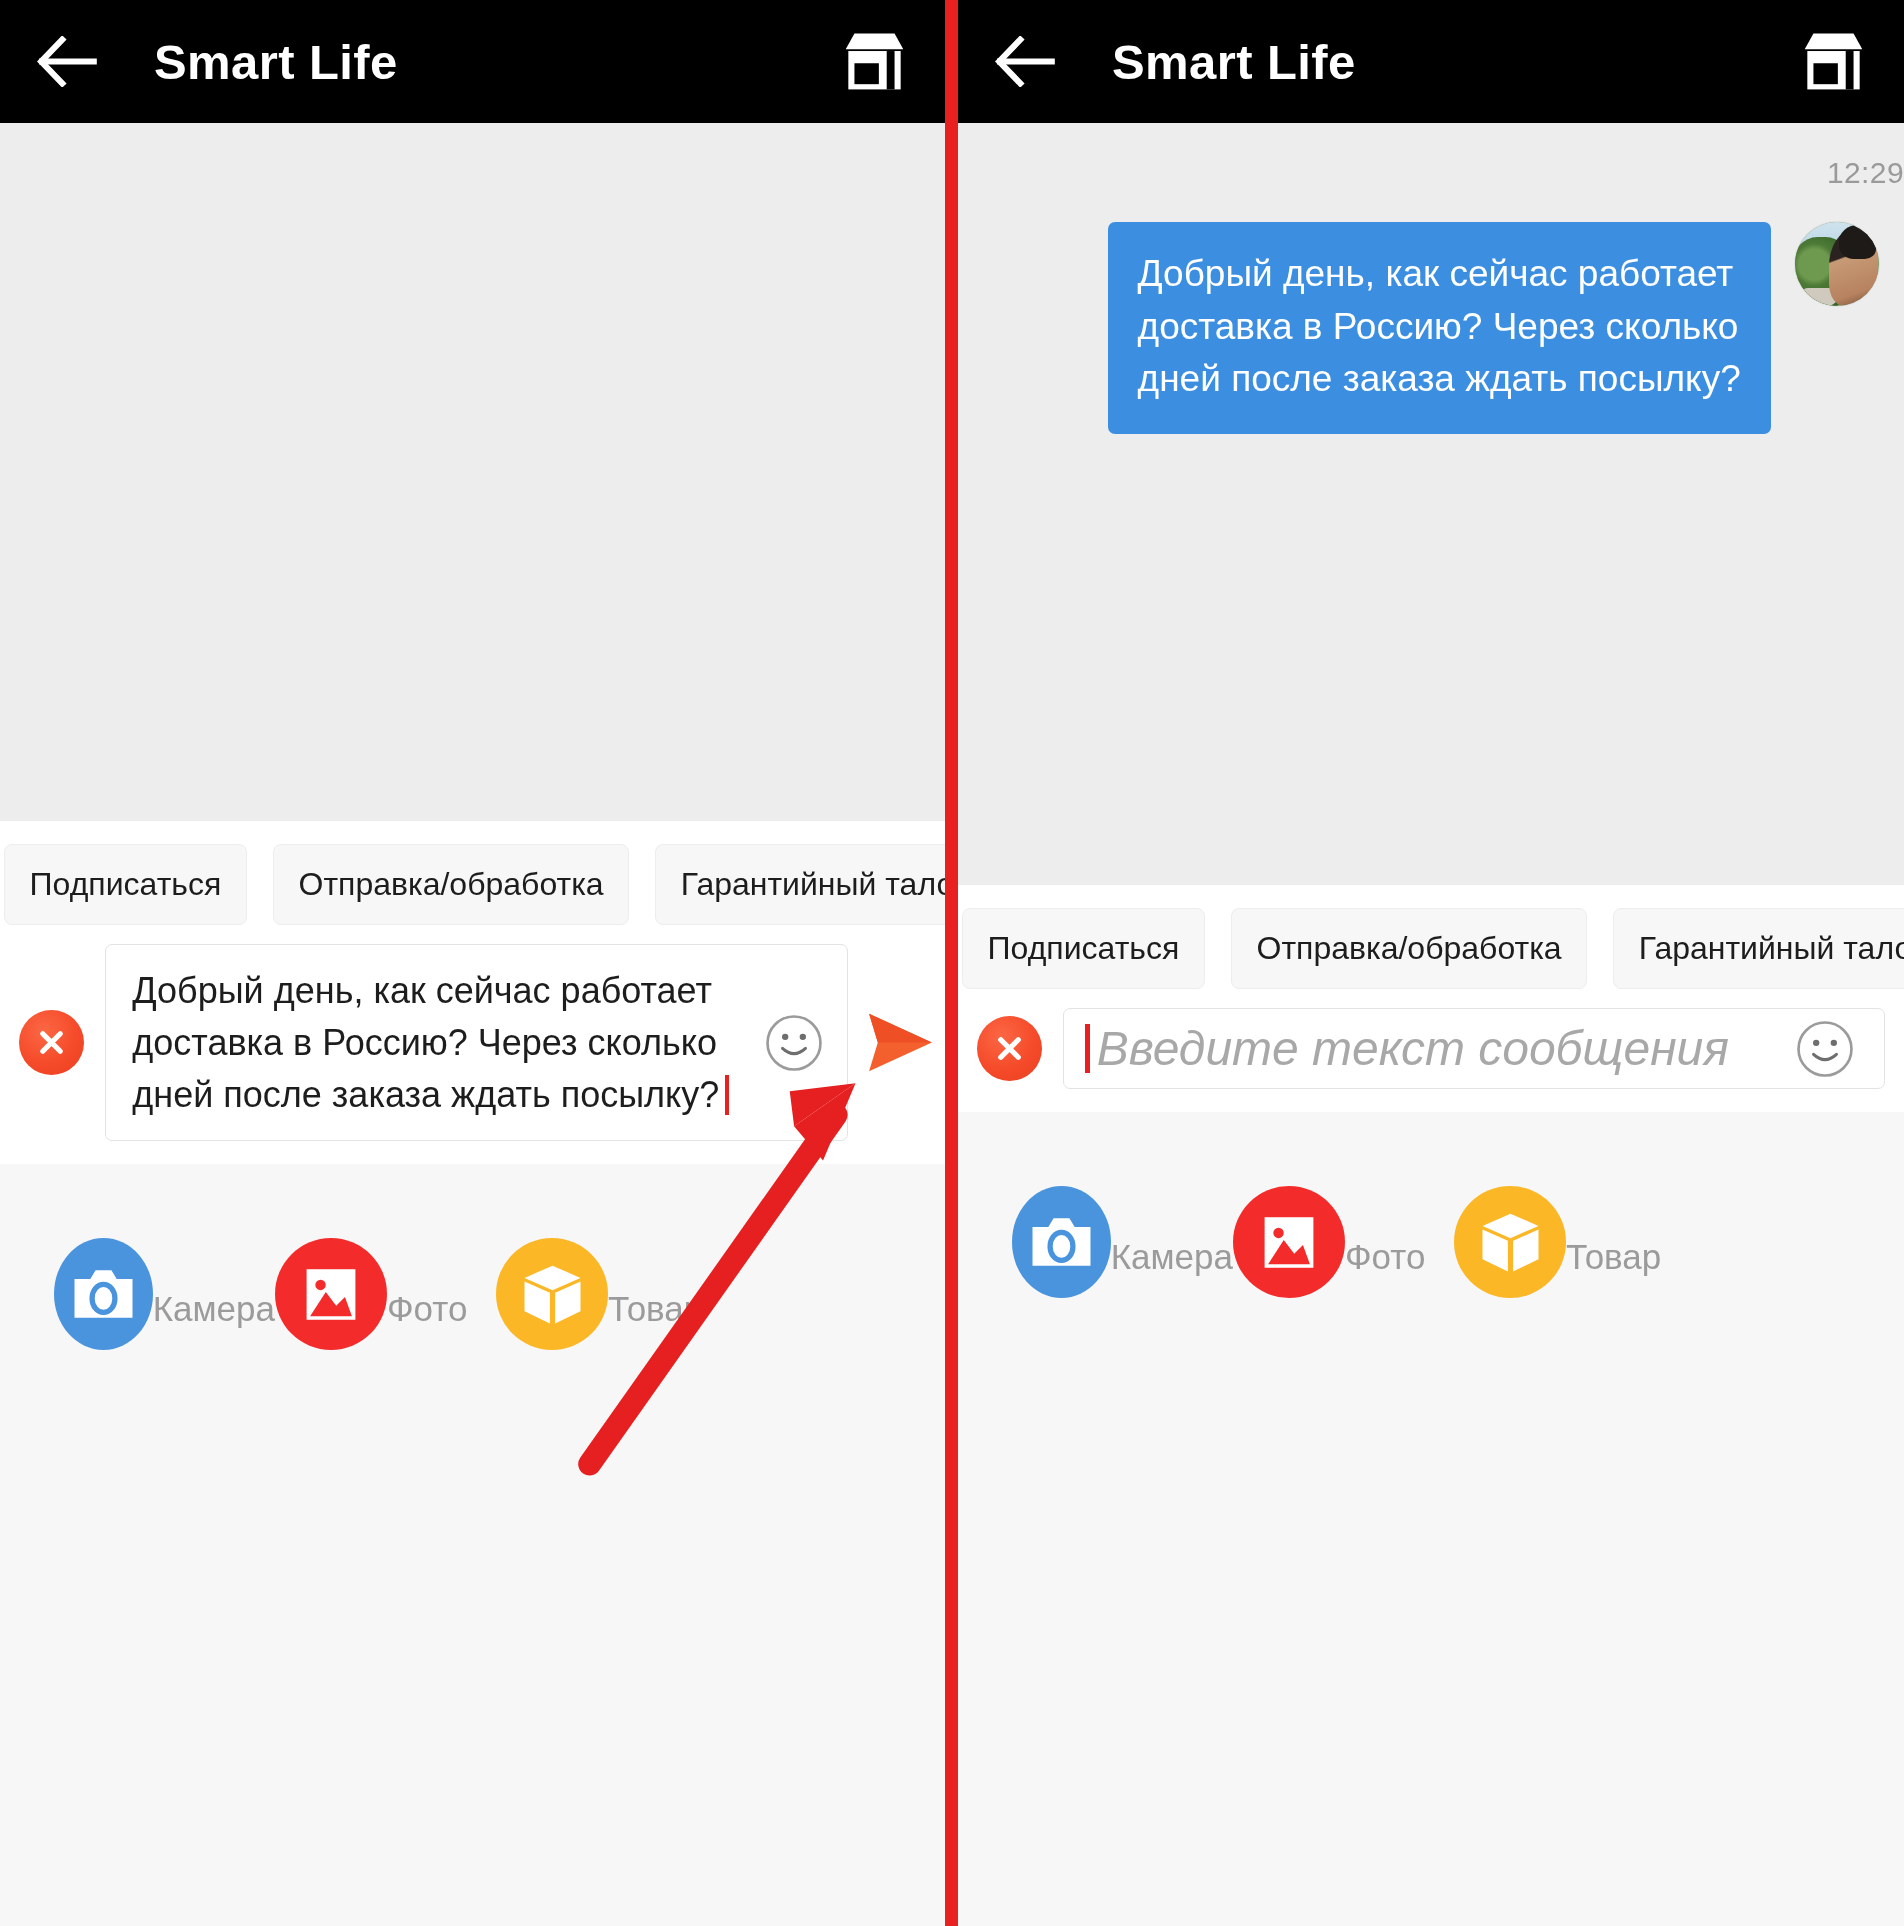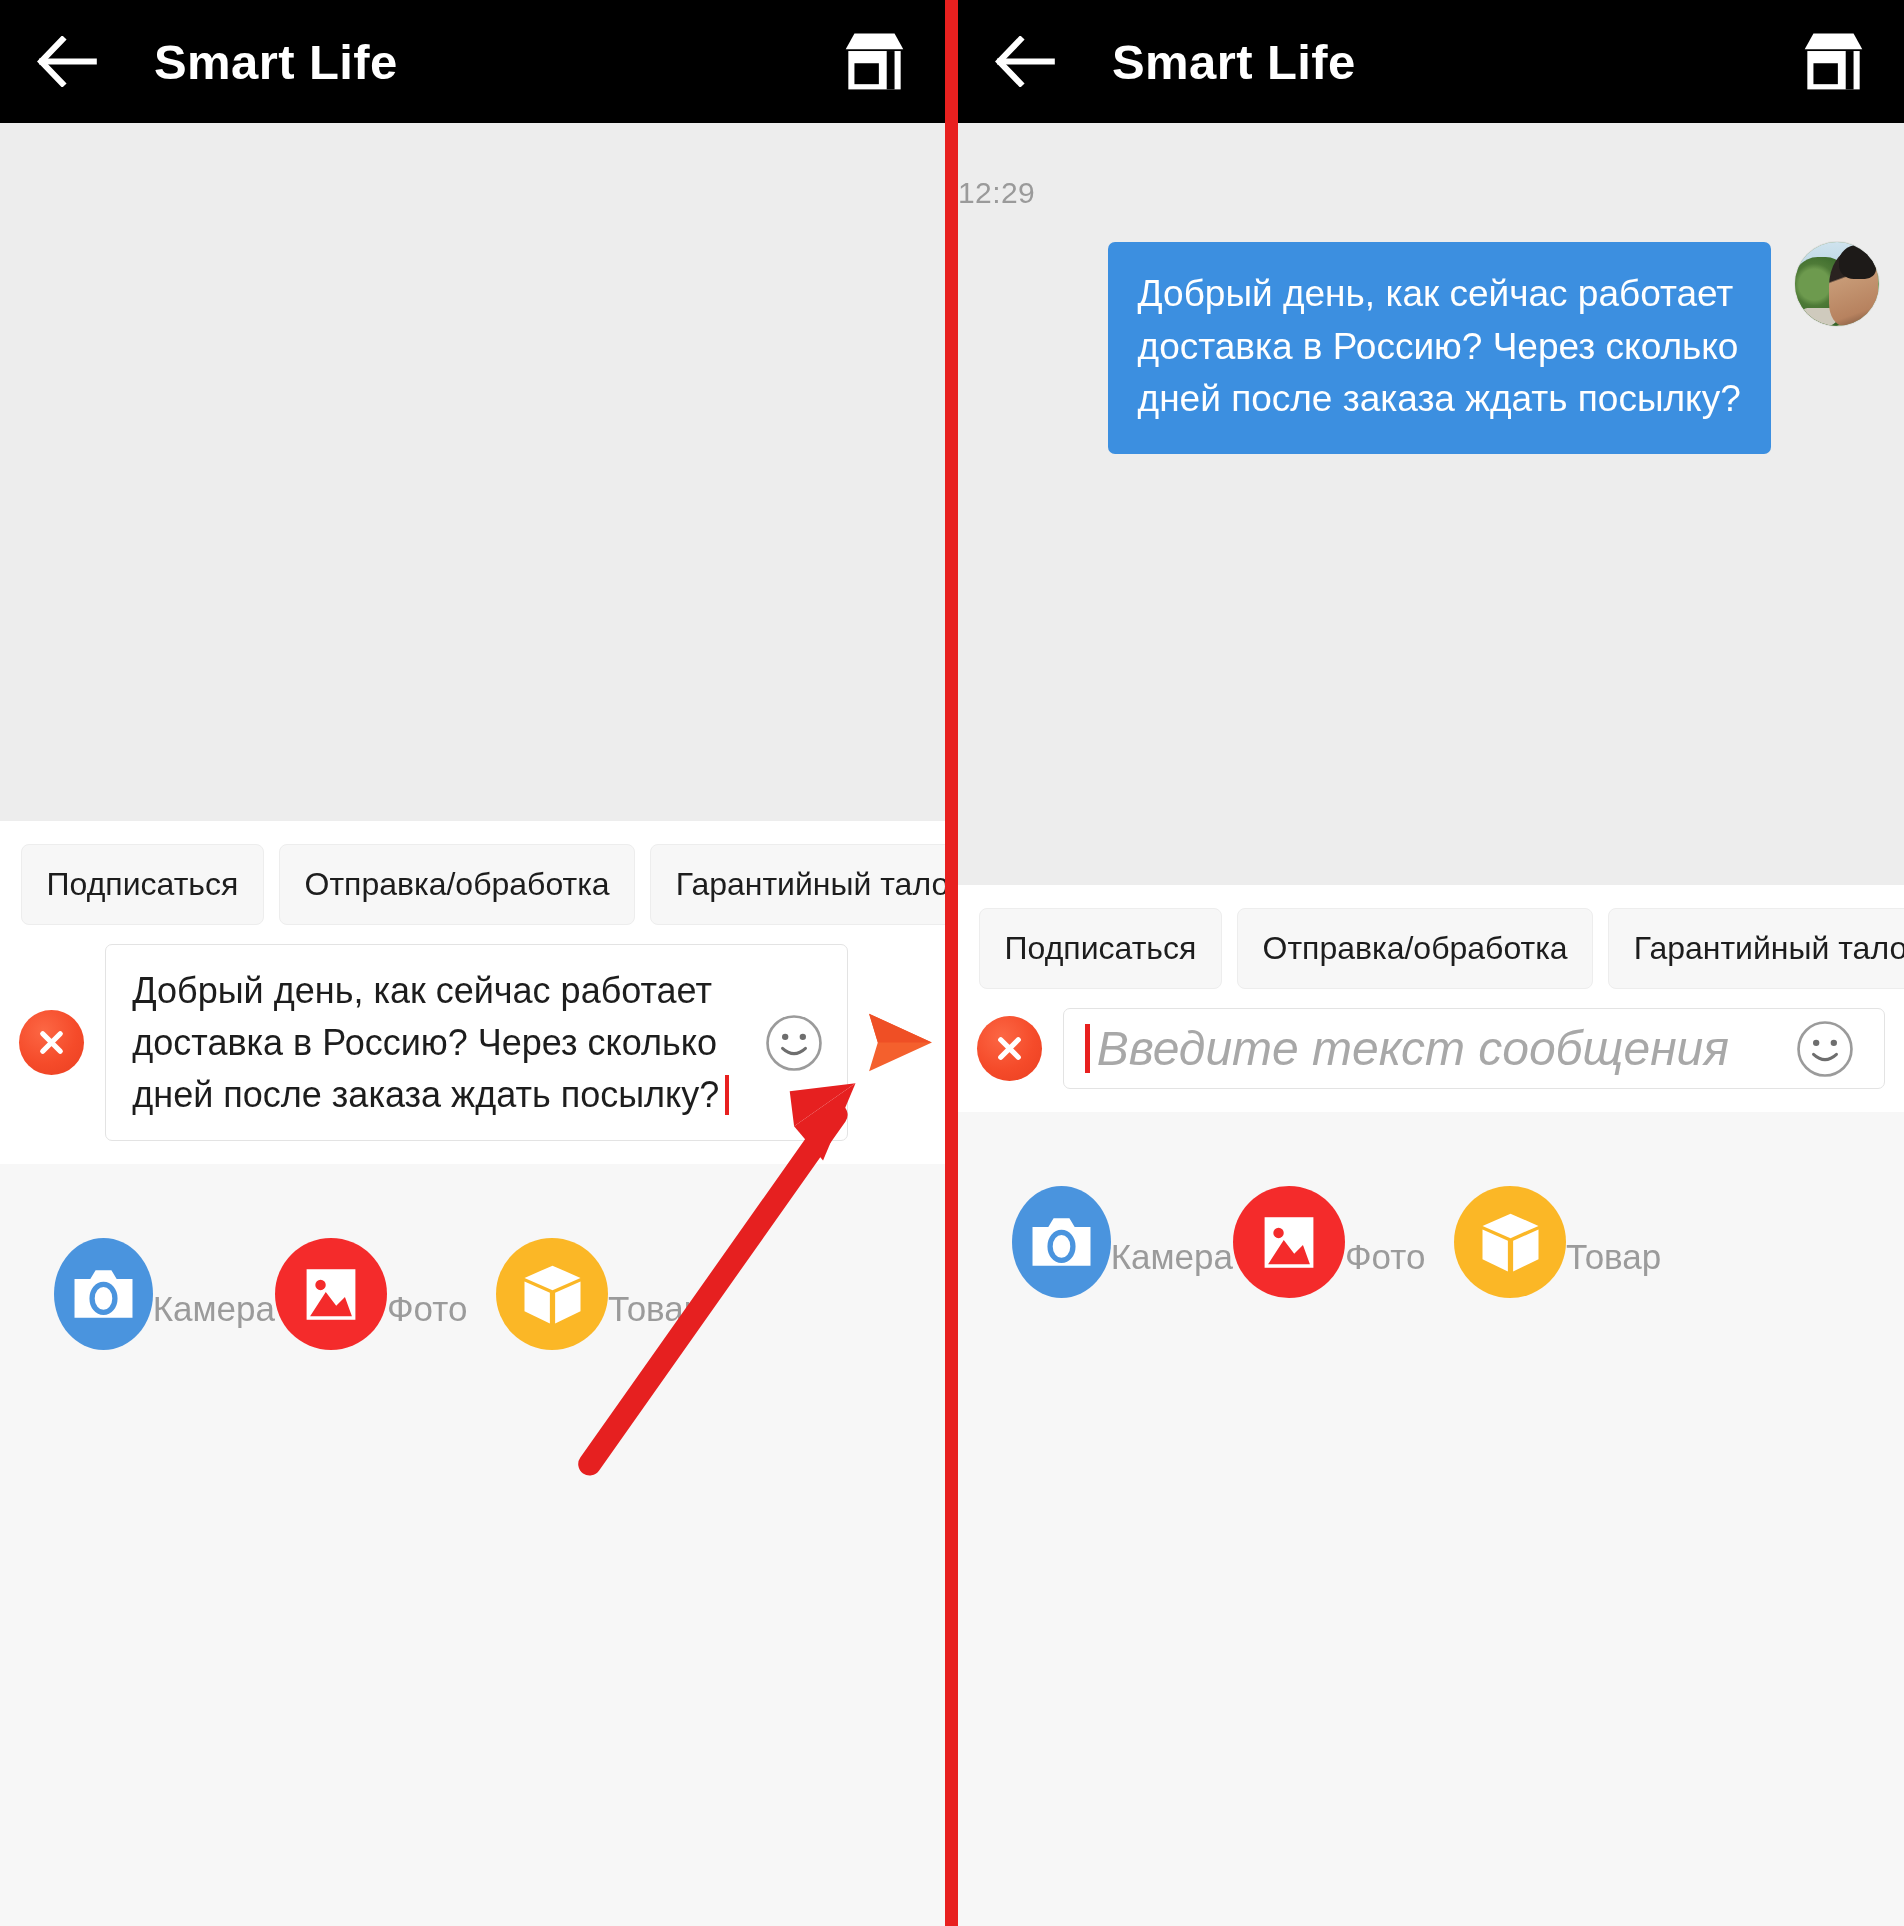--- a/index.html
+++ b/index.html
@@ -74,24 +74,24 @@
   
   .chat-area {
     background: #ededed;
     position: relative;
     overflow: hidden;
   }
   .chat-left { flex: 0 0 698px; height: 698px; }
   .chat-right { flex: 0 0 762px; height: 762px; }
 
   .chat-time {
-    text-align: left;
+    text-align: right;
     color: #9a9a9a;
     font-size: 30px;
-    padding-top: 53px;
+    padding-top: 33px;
     letter-spacing: 0.4px;
   }
   .msg-row {
     display: flex;
     align-items: flex-start;
     justify-content: flex-end;
     padding: 32px 24.6px 0 0;
   }
   .bubble {
     background: #3c8fe0;
@@ -137,22 +137,22 @@
     background:#1d1a18; border-radius: 50% 50% 30% 40%;
   }
 
   
   .composer-zone {
     background: #ffffff;
     padding: 0;
   }
   .chips {
     display: flex;
-    gap: 15px;
-    padding: 23px 21px 0 21px;
+    gap: 26px;
+    padding: 23px 21px 0 4px;
     box-sizing: border-box;
   }
   .chip {
     background: #f7f7f7;
     border: 0.9px solid #ededed;
     border-radius: 8px;
     padding: 0 24.6px;
     height: 81px;
     display: flex;
     align-items: center;

